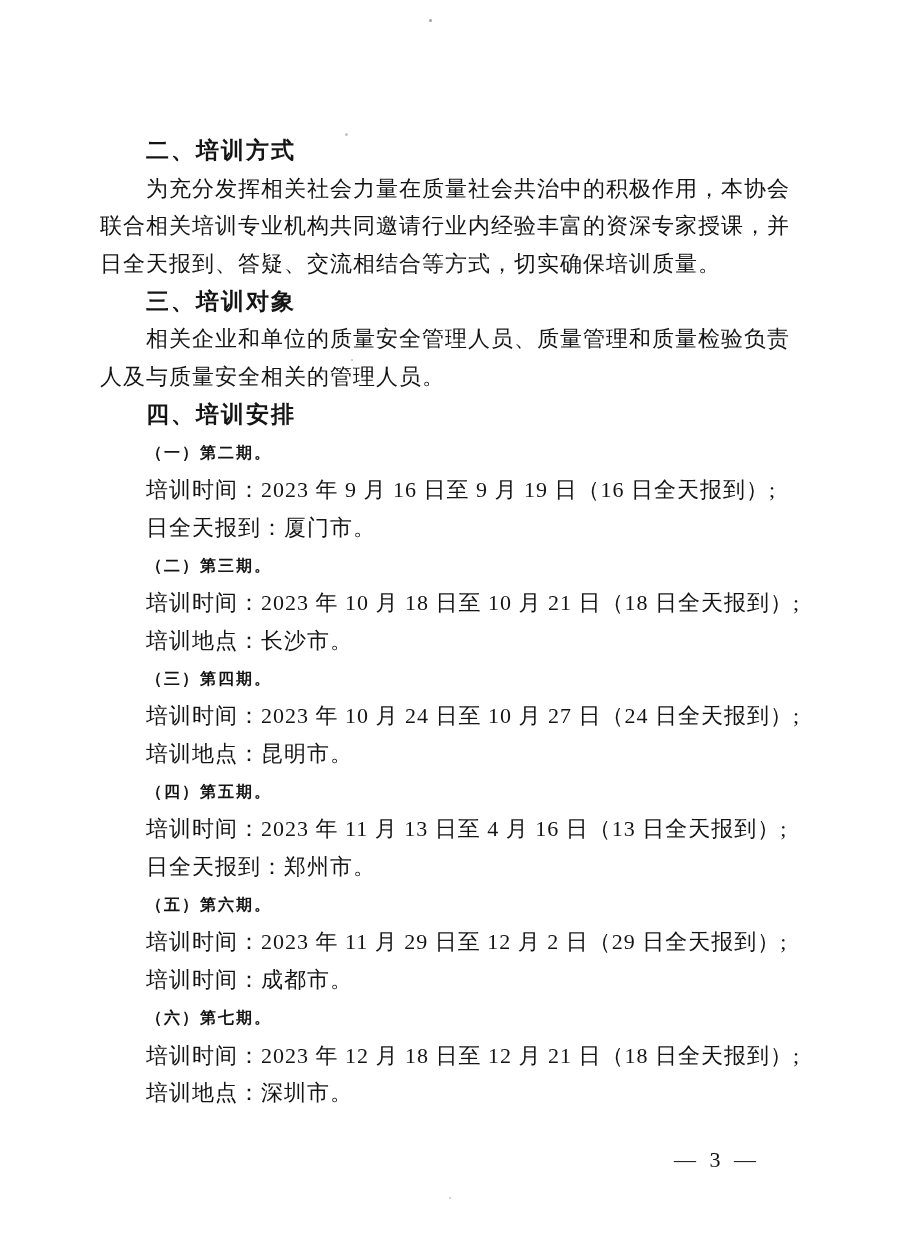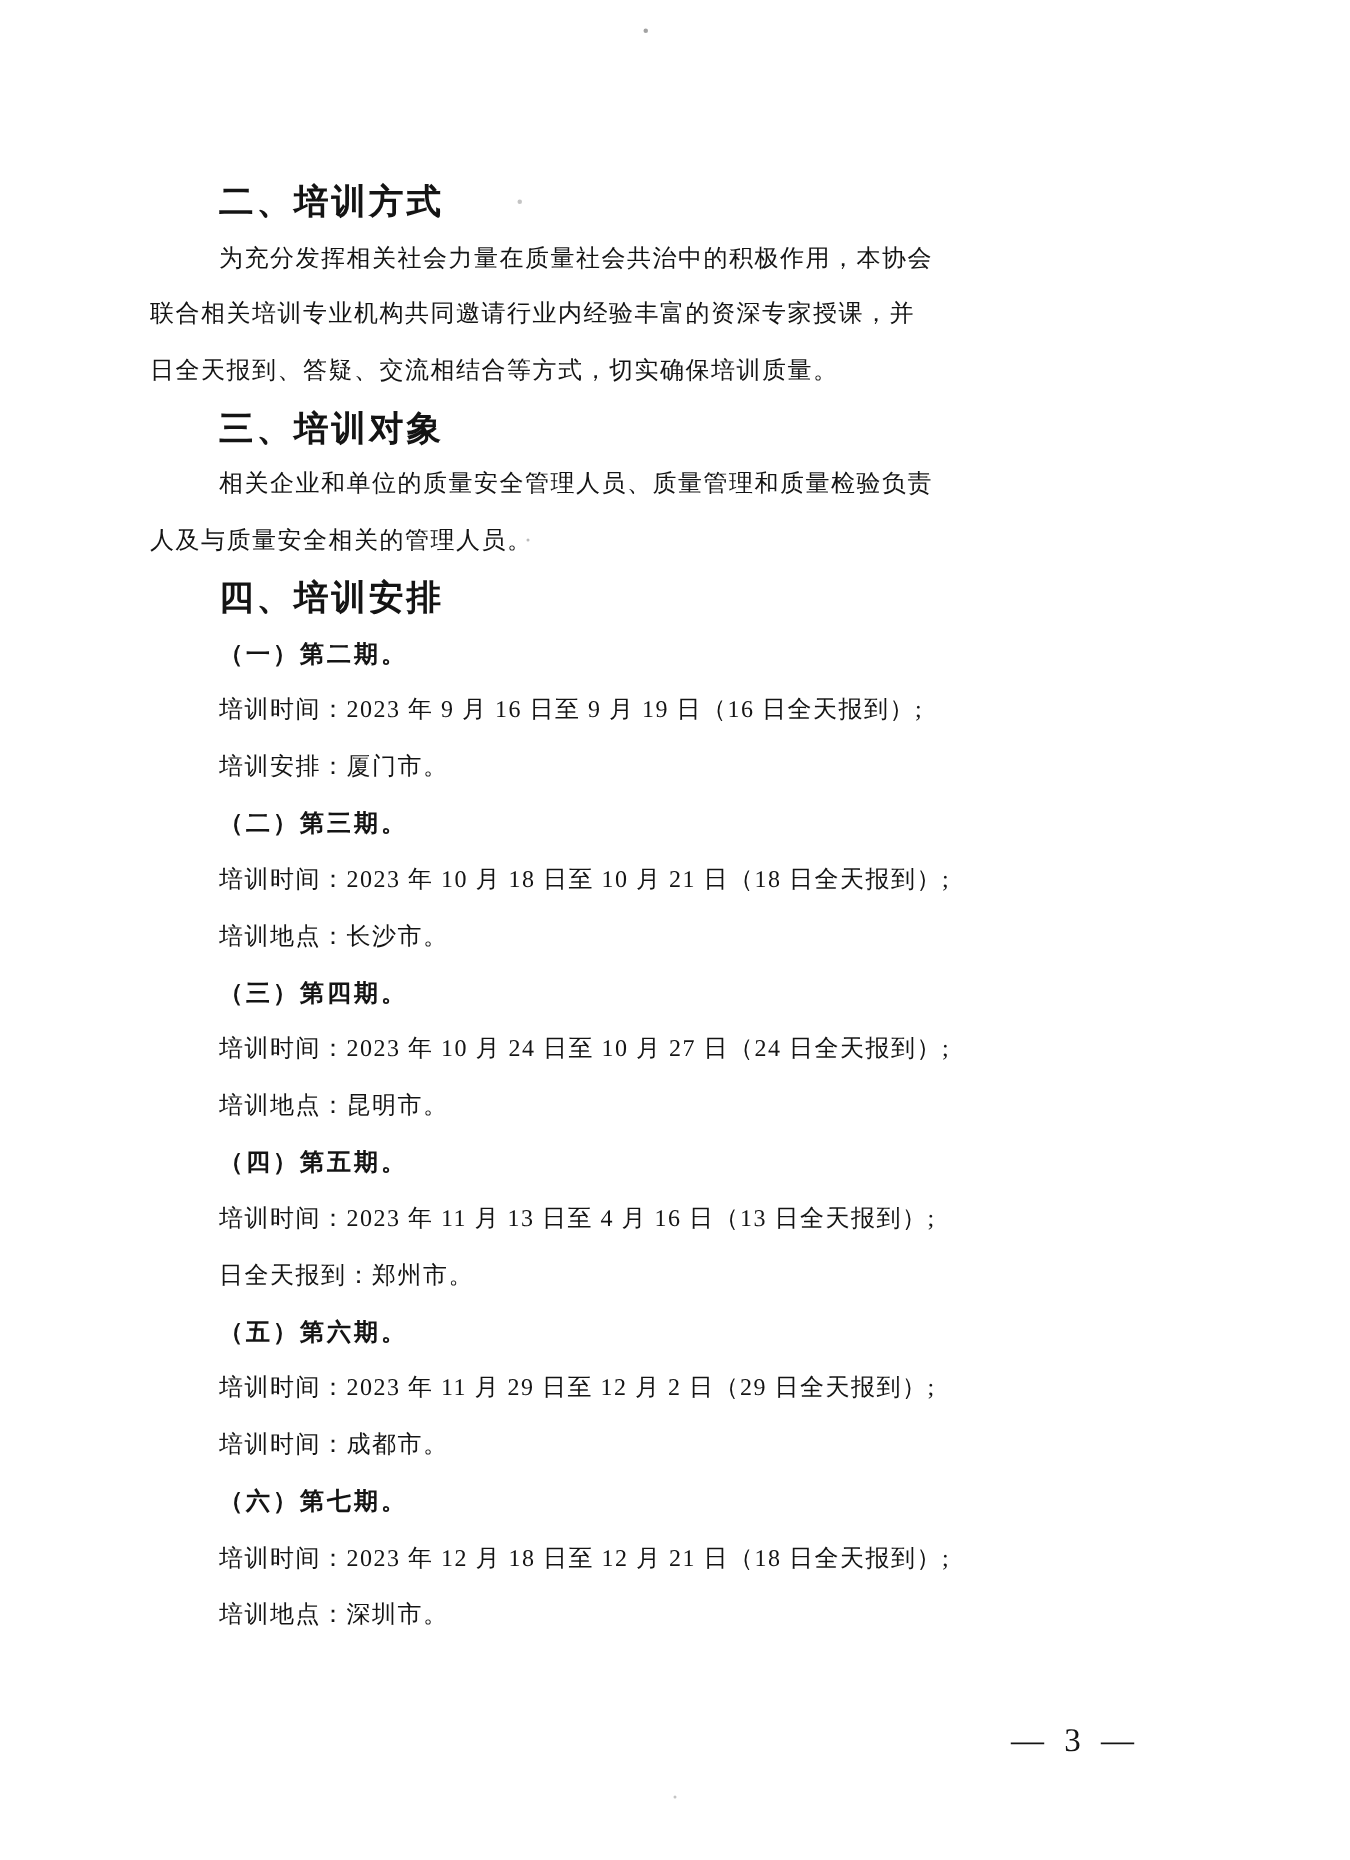--- a/index.html
+++ b/index.html
@@ -12,27 +12,27 @@
   .page {
     position: relative;
     width: 900px;
     height: 1240px;
     background: #ffffff;
     overflow: hidden;
   }
   .content {
     position: absolute;
     left: 100px;
-    top: 116px;
+    top: 132px;
     width: 700px;
   }
   .line {
     height: 37.7px;
     line-height: 37.7px;
-    font-size: 16px;
+    font-size: 22px;
     letter-spacing: 1px;
     white-space: nowrap;
   }
   .indent { padding-left: 46px; }
   .heading {
     font-family: "Liberation Sans", "DejaVu Sans", sans-serif;
     font-weight: bold;
     font-size: 23px;
     letter-spacing: 2px;
   }
@@ -80,21 +80,21 @@
     <div class="line">日全天报到、答疑、交流相结合等方式，切实确保培训质量。</div>
 
     <div class="line heading indent">三、培训对象</div>
     <div class="line indent">相关企业和单位的质量安全管理人员、质量管理和质量检验负责</div>
     <div class="line">人及与质量安全相关的管理人员。</div>
 
     <div class="line heading indent">四、培训安排</div>
 
     <div class="line session-label indent">（一）第二期。</div>
     <div class="line indent">培训时间：2023 年 9 月 16 日至 9 月 19 日（16 日全天报到）;</div>
-    <div class="line indent">培训安排：厦门市。</div>
+    <div class="line indent">日全天报到：厦门市。</div>
 
     <div class="line session-label indent">（二）第三期。</div>
     <div class="line indent">培训时间：2023 年 10 月 18 日至 10 月 21 日（18 日全天报到）;</div>
     <div class="line indent">培训地点：长沙市。</div>
 
     <div class="line session-label indent">（三）第四期。</div>
     <div class="line indent">培训时间：2023 年 10 月 24 日至 10 月 27 日（24 日全天报到）;</div>
     <div class="line indent">培训地点：昆明市。</div>
 
     <div class="line session-label indent">（四）第五期。</div>

